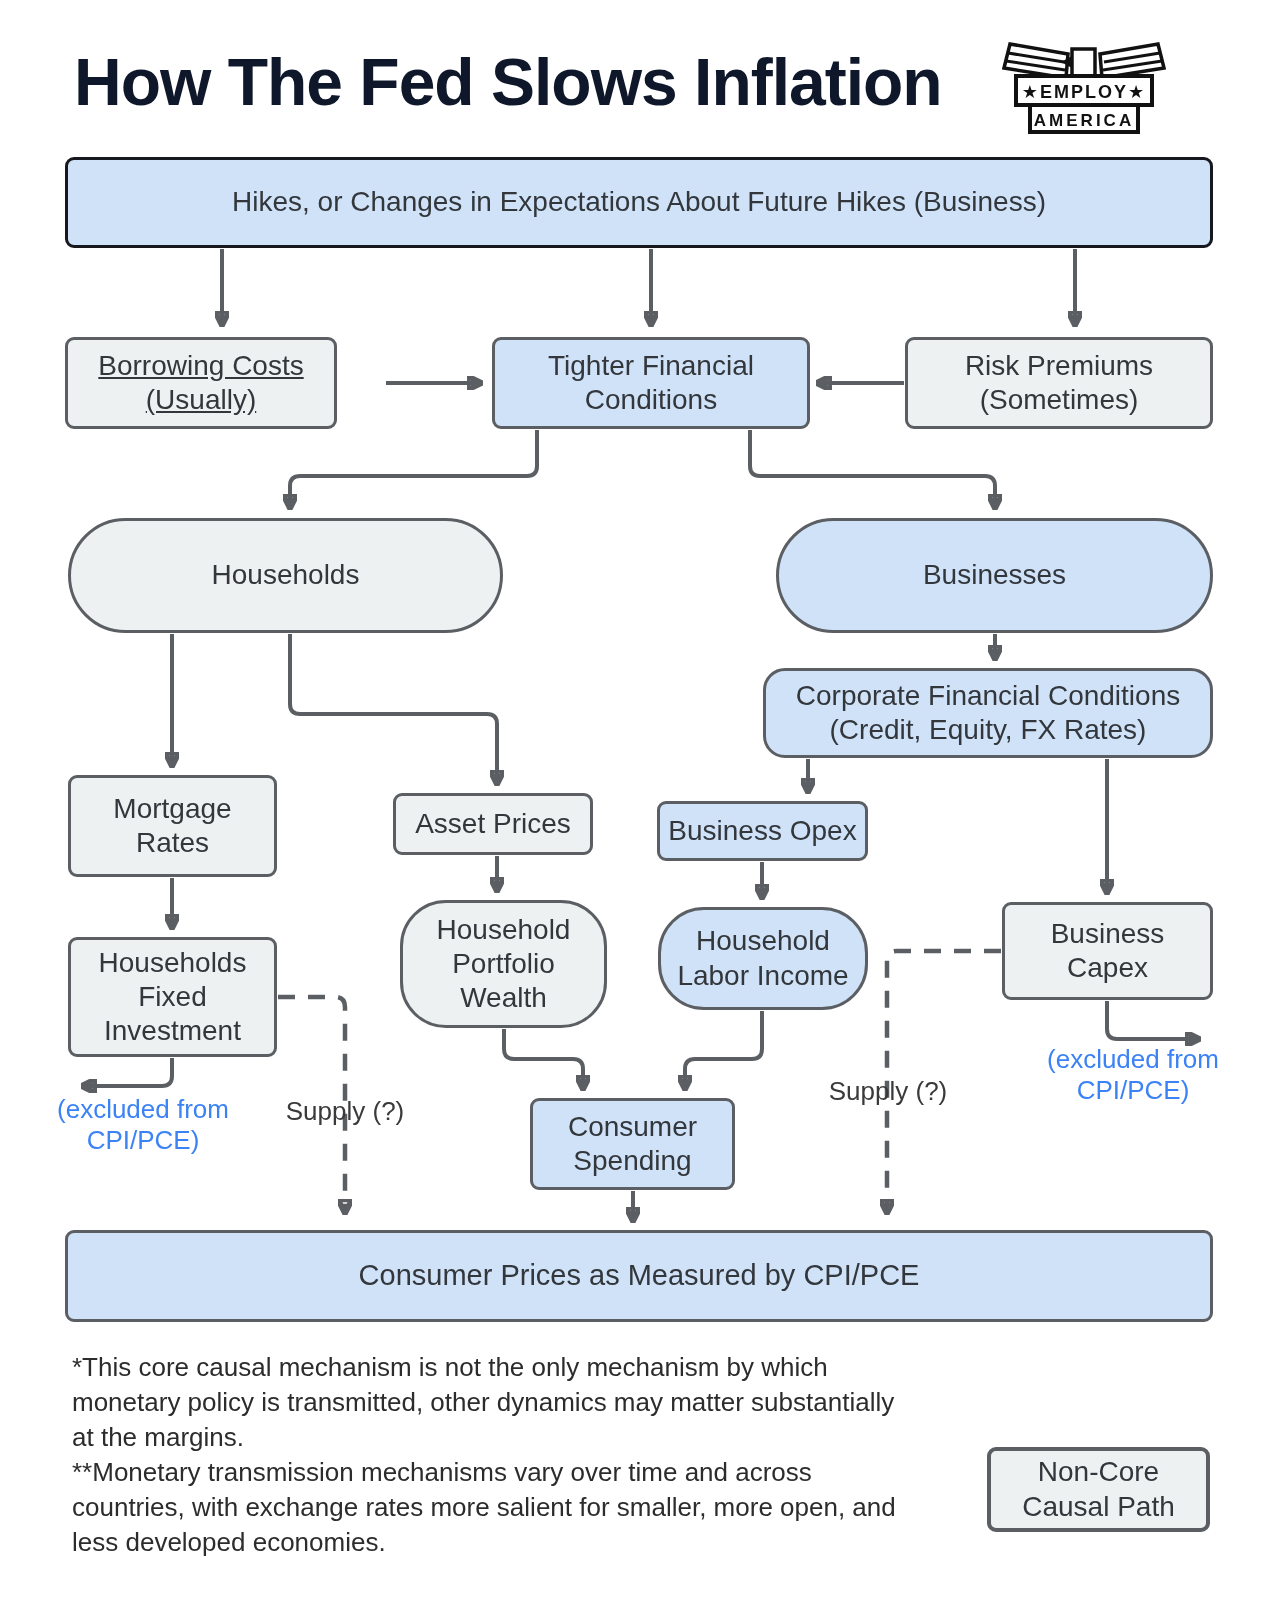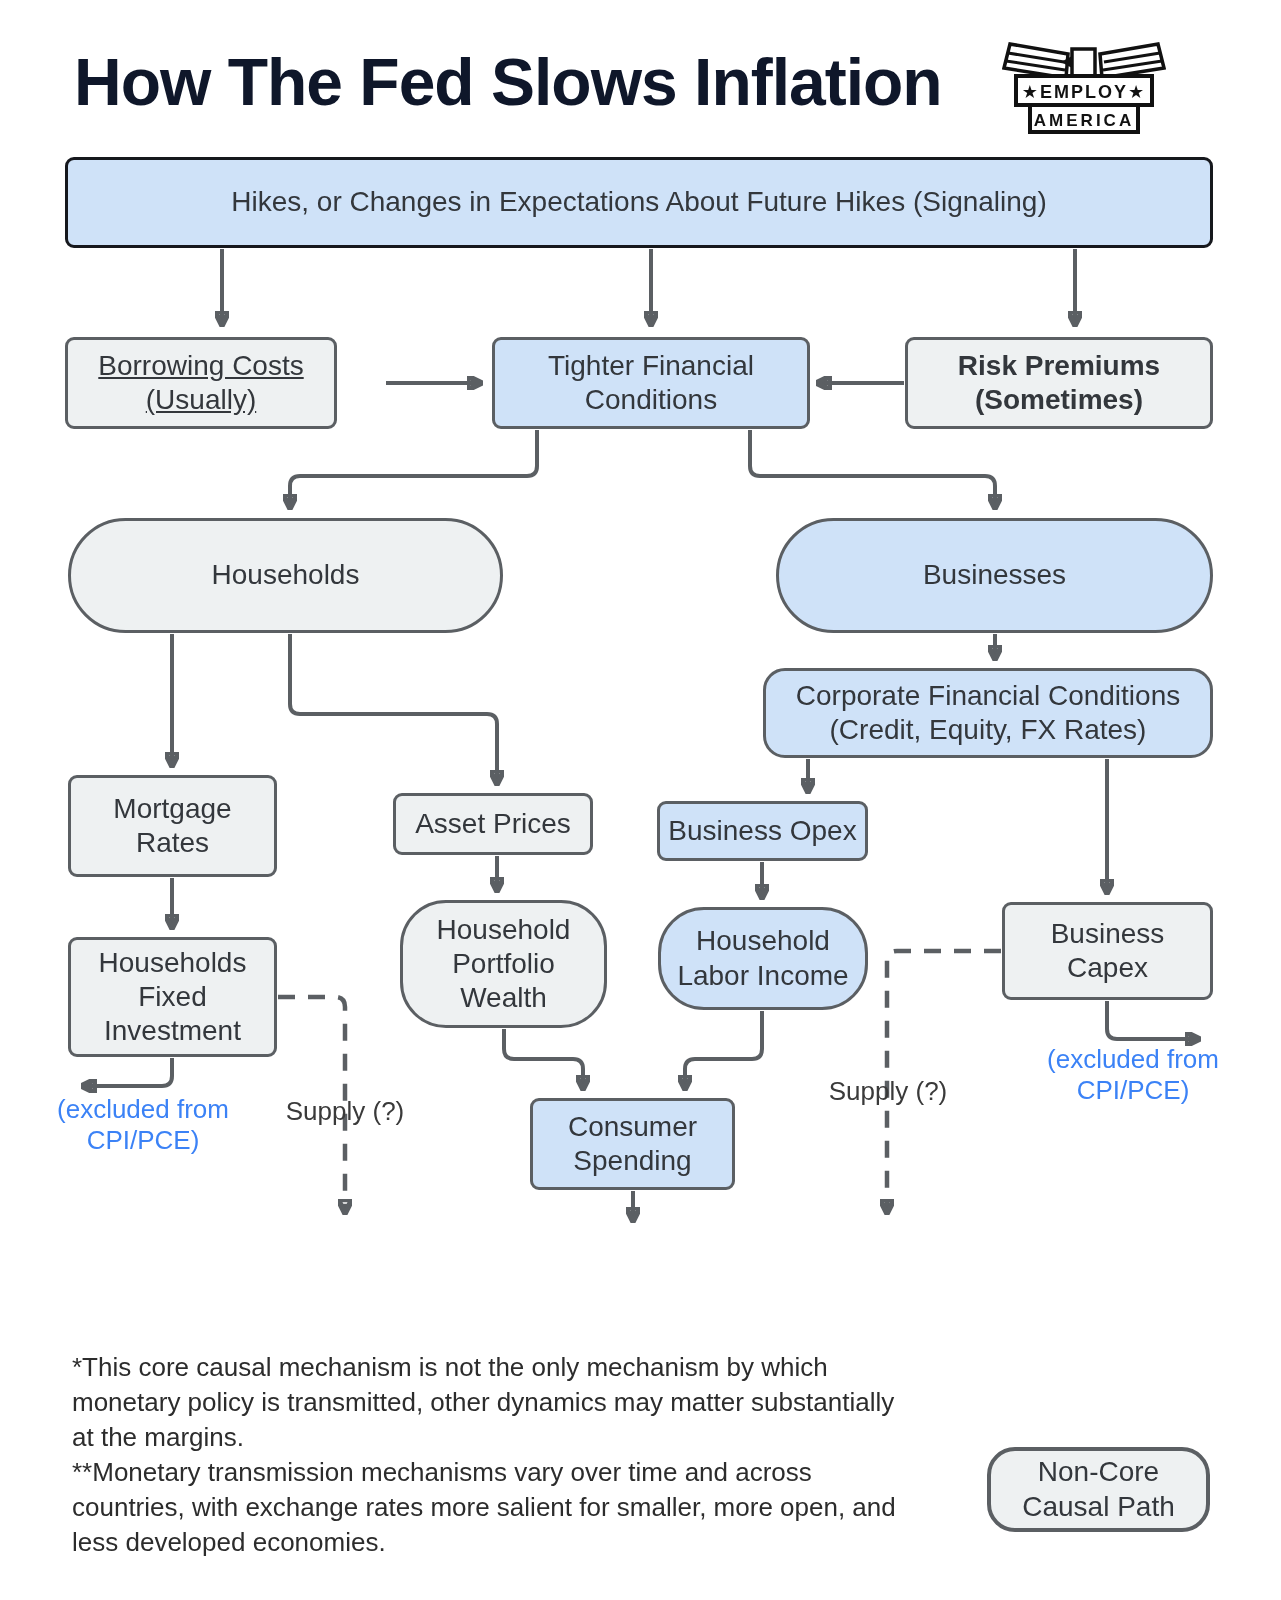--- a/index.html
+++ b/index.html
@@ -82,27 +82,27 @@
     <path d="M762 862 L762 895" marker-end="url(#ah)"></path>
     <path d="M504 1029 L504 1049 Q504 1059 514 1059 L573 1059 Q583 1059 583 1069 L583 1086" marker-end="url(#ah)"></path>
     <path d="M762 1011 L762 1049 Q762 1059 752 1059 L695 1059 Q685 1059 685 1069 L685 1086" marker-end="url(#ah)"></path>
     <path d="M633 1191 L633 1218" marker-end="url(#ah)"></path>
     <path d="M172 1058 L172 1076 Q172 1086 162 1086 L85 1086" marker-end="url(#ah)"></path>
     <path d="M1107 1001 L1107 1029 Q1107 1039 1117 1039 L1196 1039" marker-end="url(#ah)"></path>
     <path class="dashed" d="M278 997 L335 997 Q345 997 345 1007 L345 1210" marker-end="url(#ah)"></path>
     <path class="dashed" d="M1001 951 L897 951 Q887 951 887 961 L887 1210" marker-end="url(#ah)"></path>
   </svg>
 
-  <div class="node blue darkborder" style="left:65px;top:157px;width:1148px;height:91px;">Hikes, or Changes in Expectations About Future Hikes (Signaling)</div>
+  <div class="node blue darkborder" style="left:65px;top:157px;width:1148px;height:91px;">Hikes, or Changes in Expectations About Future Hikes (Business)</div>
 
   <div class="node gray" style="left:65px;top:337px;width:272px;height:92px;text-decoration:underline;">Borrowing Costs
 (Usually)</div>
   <div class="node blue" style="left:492px;top:337px;width:318px;height:92px;">Tighter Financial
 Conditions</div>
-  <div class="node gray" style="left:905px;top:337px;width:308px;height:92px;font-weight:bold;">Risk Premiums
+  <div class="node gray" style="left:905px;top:337px;width:308px;height:92px;">Risk Premiums
 (Sometimes)</div>
 
   <div class="node gray oval" style="left:68px;top:518px;width:435px;height:115px;">Households</div>
   <div class="node blue oval" style="left:776px;top:518px;width:437px;height:115px;">Businesses</div>
 
   <div class="node blue" style="left:763px;top:668px;width:450px;height:90px;border-radius:22px;">Corporate Financial Conditions
 (Credit, Equity, FX Rates)</div>
 
   <div class="node gray" style="left:68px;top:775px;width:209px;height:102px;">Mortgage
 Rates</div>
@@ -116,29 +116,30 @@
 Investment</div>
   <div class="node gray soft" style="left:400px;top:900px;width:207px;height:128px;">Household
 Portfolio
 Wealth</div>
   <div class="node blue soft" style="left:658px;top:907px;width:210px;height:103px;">Household
 Labor Income</div>
 
   <div class="node blue" style="left:530px;top:1098px;width:205px;height:92px;">Consumer
 Spending</div>
 
+  <div class="node blue" style="left:65px;top:1230px;width:1148px;height:92px;font-size:29px;">Consumer Prices as Measured by CPI/PCE</div>
 
   <div class="flabel" style="left:33px;top:1094px;width:220px;">(excluded from
 CPI/PCE)</div>
   <div class="flabel" style="left:1023px;top:1044px;width:220px;">(excluded from
 CPI/PCE)</div>
   <div class="flabel" style="left:260px;top:1096px;width:170px;color:#3a3a3a;">Supply (?)</div>
   <div class="flabel" style="left:803px;top:1076px;width:170px;color:#3a3a3a;">Supply (?)</div>
 
-  <div class="node gray" style="left:987px;top:1447px;width:223px;height:85px;border-width:4px;border-radius:28px;">Non-Core
+  <div class="node gray" style="left:987px;top:1447px;width:223px;height:85px;border-width:4px;">Non-Core
 Causal Path</div>
 
   <div id="footnotes">*This core causal mechanism is not the only mechanism by which
 monetary policy is transmitted, other dynamics may matter substantially
 at the margins.
 **Monetary transmission mechanisms vary over time and across
 countries, with exchange rates more salient for smaller, more open, and
 less developed economies.</div>
 
 </div>

